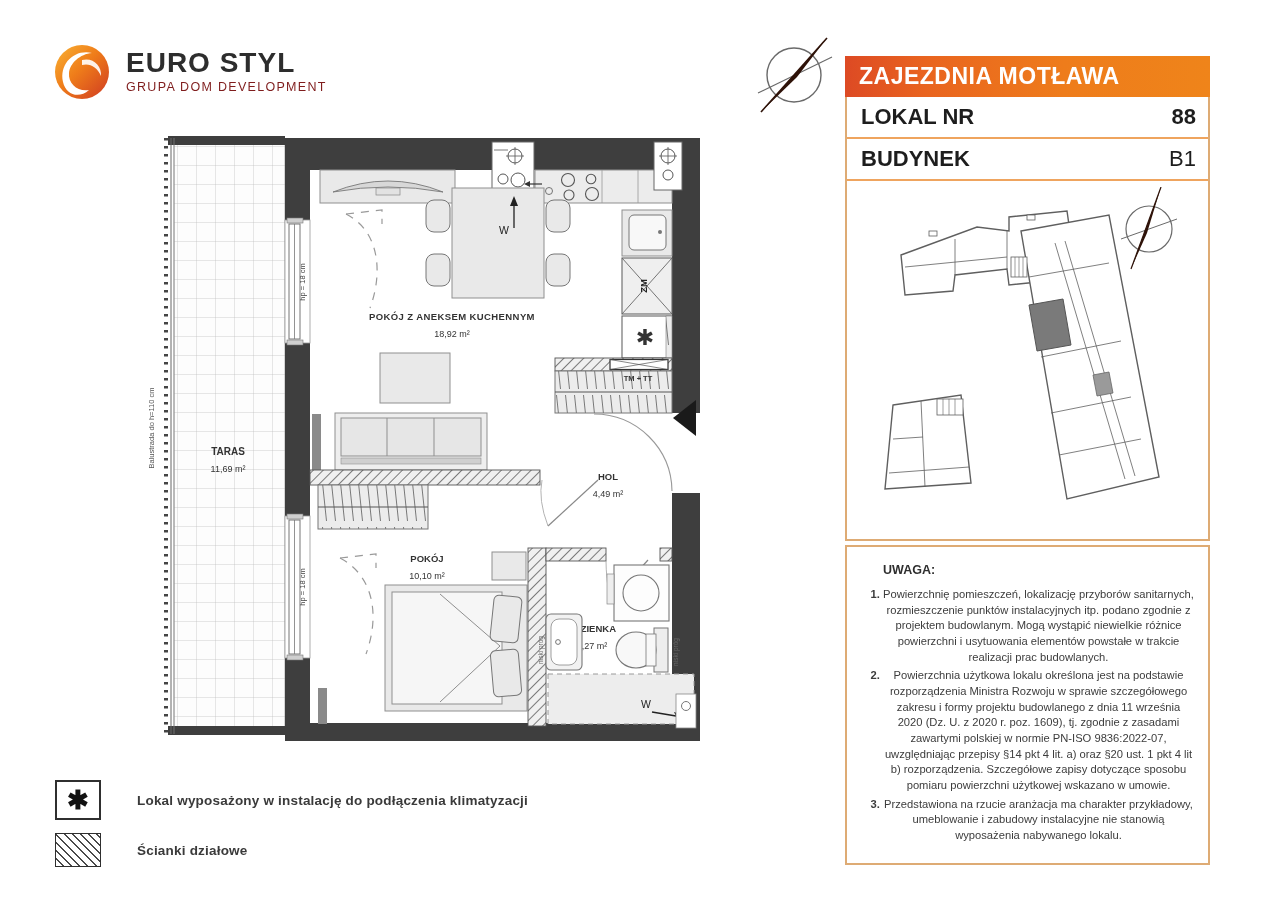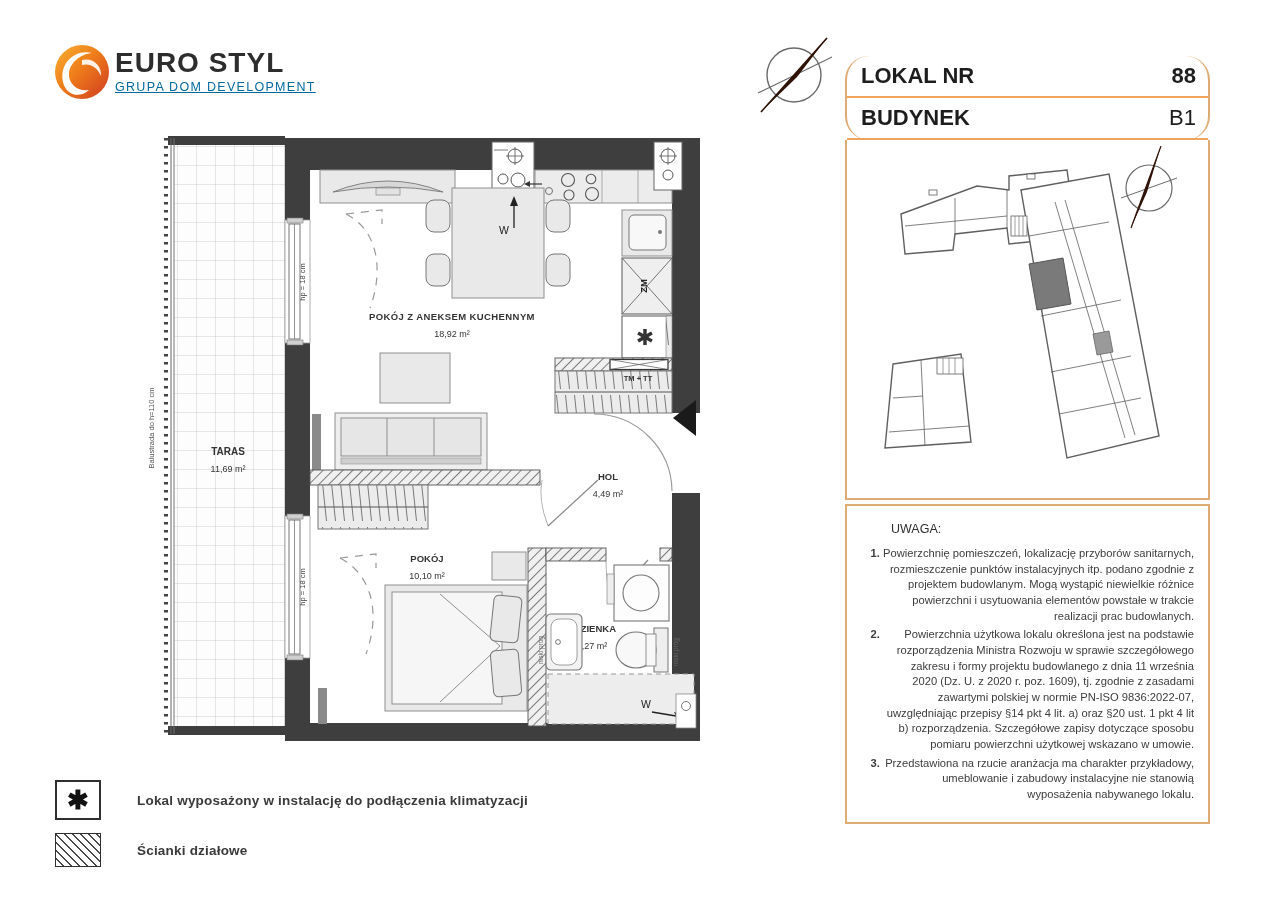--- a/index.html
+++ b/index.html
@@ -1,49 +1,49 @@
 <!DOCTYPE html>
 <html><head>
 <meta charset="utf-8">
 <style>
   html,body{margin:0;padding:0;}
   body{
     width:1273px;height:900px;position:relative;background:#ffffff;
     font-family:"Liberation Sans", sans-serif;color:#222;overflow:hidden;
   }
   
-  .logo{position:absolute;left:52px;top:40px;display:flex;align-items:center;gap:3px;}
+  .logo{position:absolute;left:52px;top:40px;display:flex;align-items:center;gap:14px;}
   .logo-text .t1{font-size:28px;font-weight:800;letter-spacing:1px;color:#2d2d2d;line-height:1.05;}
-  .logo-text .t2{font-size:12.5px;font-weight:500;letter-spacing:1.3px;color:#0369a1;margin-top:3px;text-decoration:underline;}
+  .logo-text .t2{font-size:12.5px;font-weight:500;letter-spacing:1.3px;color:#7f1d1d;margin-top:3px;}
   
   .panel{position:absolute;left:845px;top:56px;width:365px;}
   .panel-header{
     height:41px;display:flex;align-items:center;padding:0 14px;box-sizing:border-box;
     background:linear-gradient(90deg,#dd4a24 0%,#e9641f 22%,#ee7c1b 60%,#ef841a 100%);
     color:#fff;font-size:23px;font-weight:700;letter-spacing:.5px;
   }
-  .panel-table{border-left:2px solid #deab74;border-right:2px solid #deab74;border-radius:24px;}
+  .panel-table{border-left:2px solid #deab74;border-right:2px solid #deab74;}
   .prow{
     height:40px;display:flex;align-items:center;justify-content:space-between;
     padding:0 12px 0 14px;border-bottom:2px solid #efa45e;font-size:22px;color:#1d1d1d;
   }
   .prow .lbl{font-weight:700;}
   .prow .val{font-weight:400;text-align:right;}
   .prow.bold .lbl,.prow.bold .val{font-weight:700;}
   .panel-map{
     height:358px;border-left:2px solid #deab74;border-right:2px solid #deab74;
     border-bottom:2px solid #deab74;position:relative;
   }
   .panel-notes{
     border:2px solid #deab74;border-top:none;margin-top:4px;border-top:2px solid #deab74;
     padding:14px 14px 16px 6px;box-sizing:border-box;color:#3c3c3c;
   }
-  .panel-notes .nt{font-weight:400;font-size:12.5px;margin:2px 0 10px 38px;color:#2f2f2f;}
+  .panel-notes .nt{font-weight:700;font-size:12.5px;margin:2px 0 10px 30px;color:#2f2f2f;}
   .panel-notes ol{margin:0;padding-left:30px;}
-  .panel-notes li{font-size:11.2px;line-height:1.4;margin-bottom:3px;text-align:right;}
+  .panel-notes li{font-size:11.2px;line-height:1.4;margin-bottom:3px;text-align:center;}
   .panel-notes li::marker{font-weight:700;}
   
   .legend{position:absolute;left:55px;top:780px;}
   .leg-row{display:flex;align-items:center;margin-bottom:13px;}
   .leg-box{
     width:46px;height:40px;border:2px solid #2f2f2f;background:#fff;display:flex;
     align-items:center;justify-content:center;font-size:26px;font-weight:700;color:#111;
     box-sizing:border-box;
   }
   .leg-box.hatch{
@@ -314,20 +314,23 @@
     <text x="403" y="522" font-size="6.5" fill="#666" text-anchor="middle" transform="rotate(-90 403 522)">niski próg</text>
     <text x="538" y="524" font-size="6.5" fill="#666" text-anchor="middle" transform="rotate(-90 538 524)">niski próg</text>
 
     <rect x="536" y="566" width="20" height="34" fill="#fff" stroke="#888" stroke-width="0.8"></rect>
     <circle cx="546" cy="578" r="4.5" fill="none" stroke="#777" stroke-width="1"></circle>
   </g>
 </svg>
 </div>
 
 <div class="panel">
+  <div class="panel-header">
+    <span>ZAJEZDNIA MOTŁAWA</span>
+  </div>
   <div class="panel-table">
     <div class="prow bold">
       <span class="lbl">LOKAL NR</span>
       <span class="val">88</span>
     </div>
     <div class="prow">
       <span class="lbl">BUDYNEK</span>
       <span class="val">B1</span>
     </div>
   </div>

